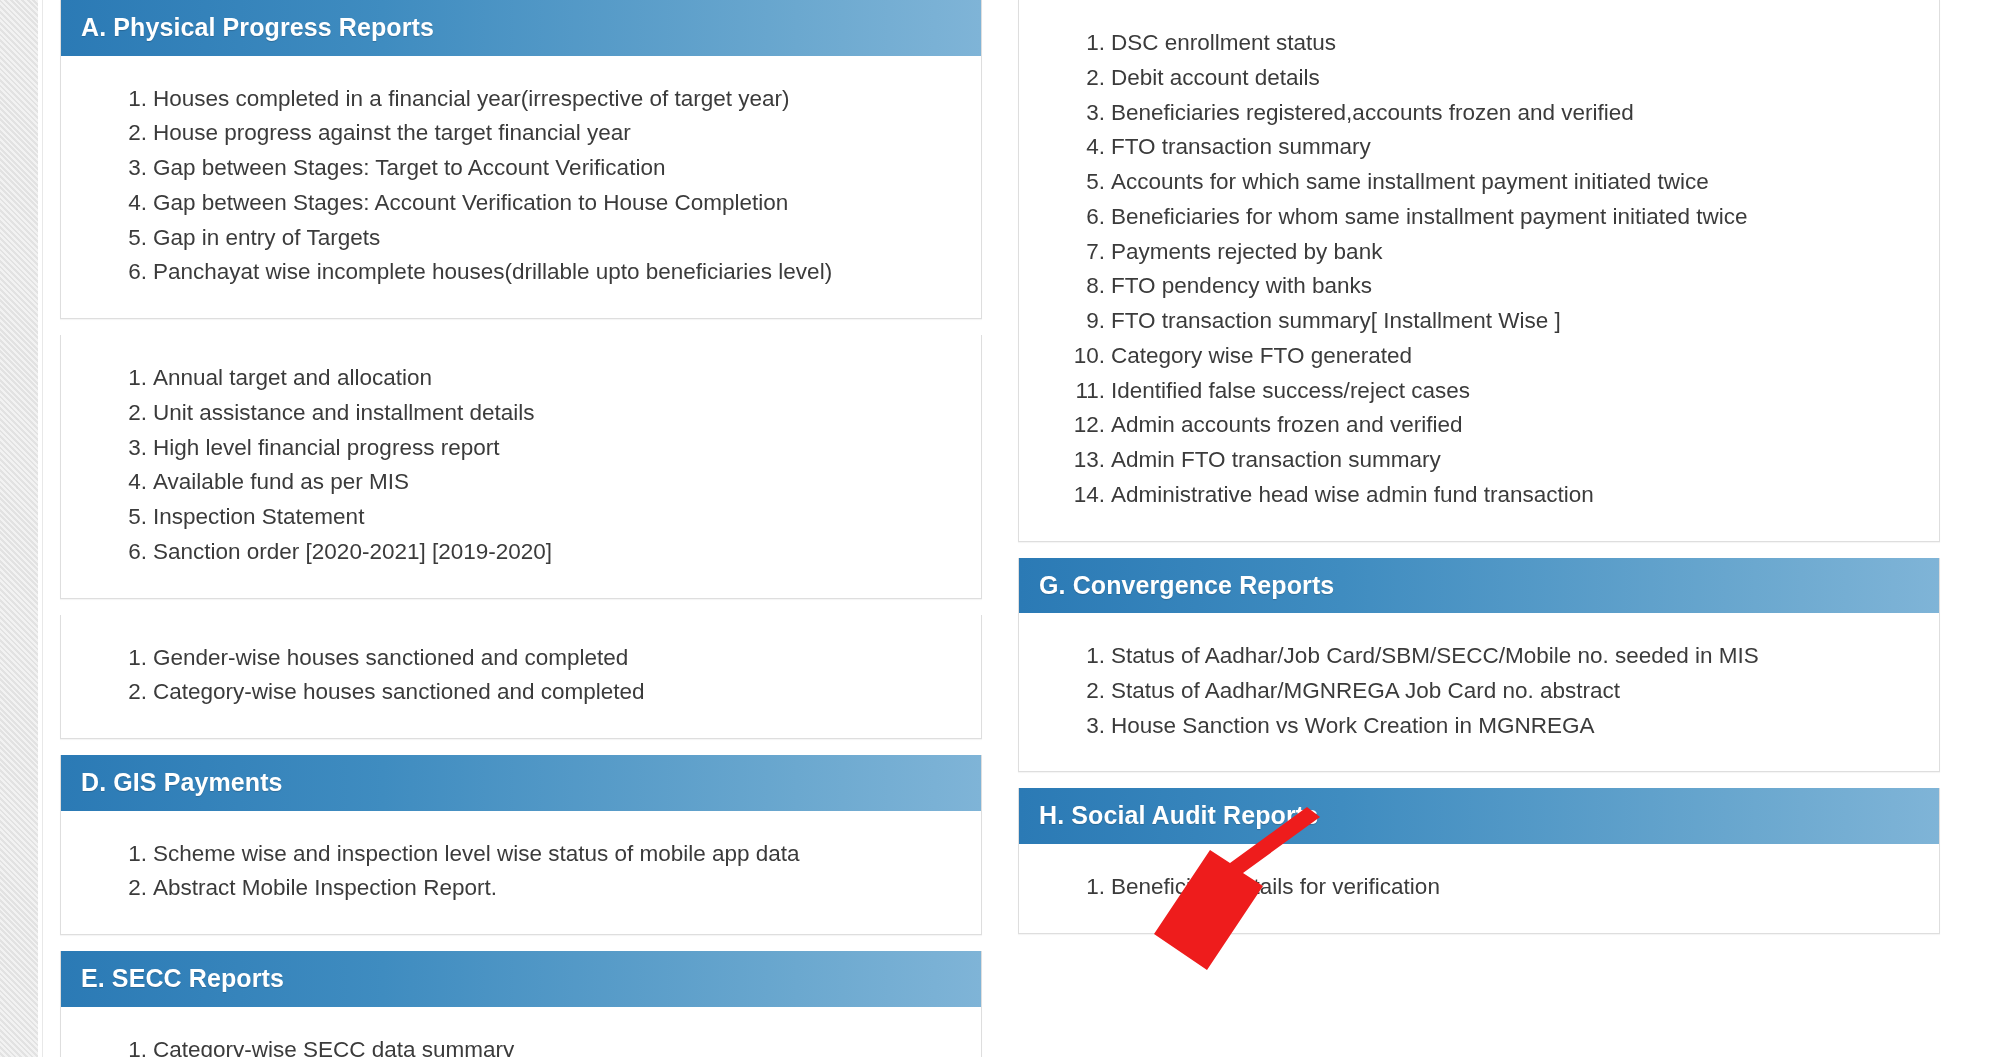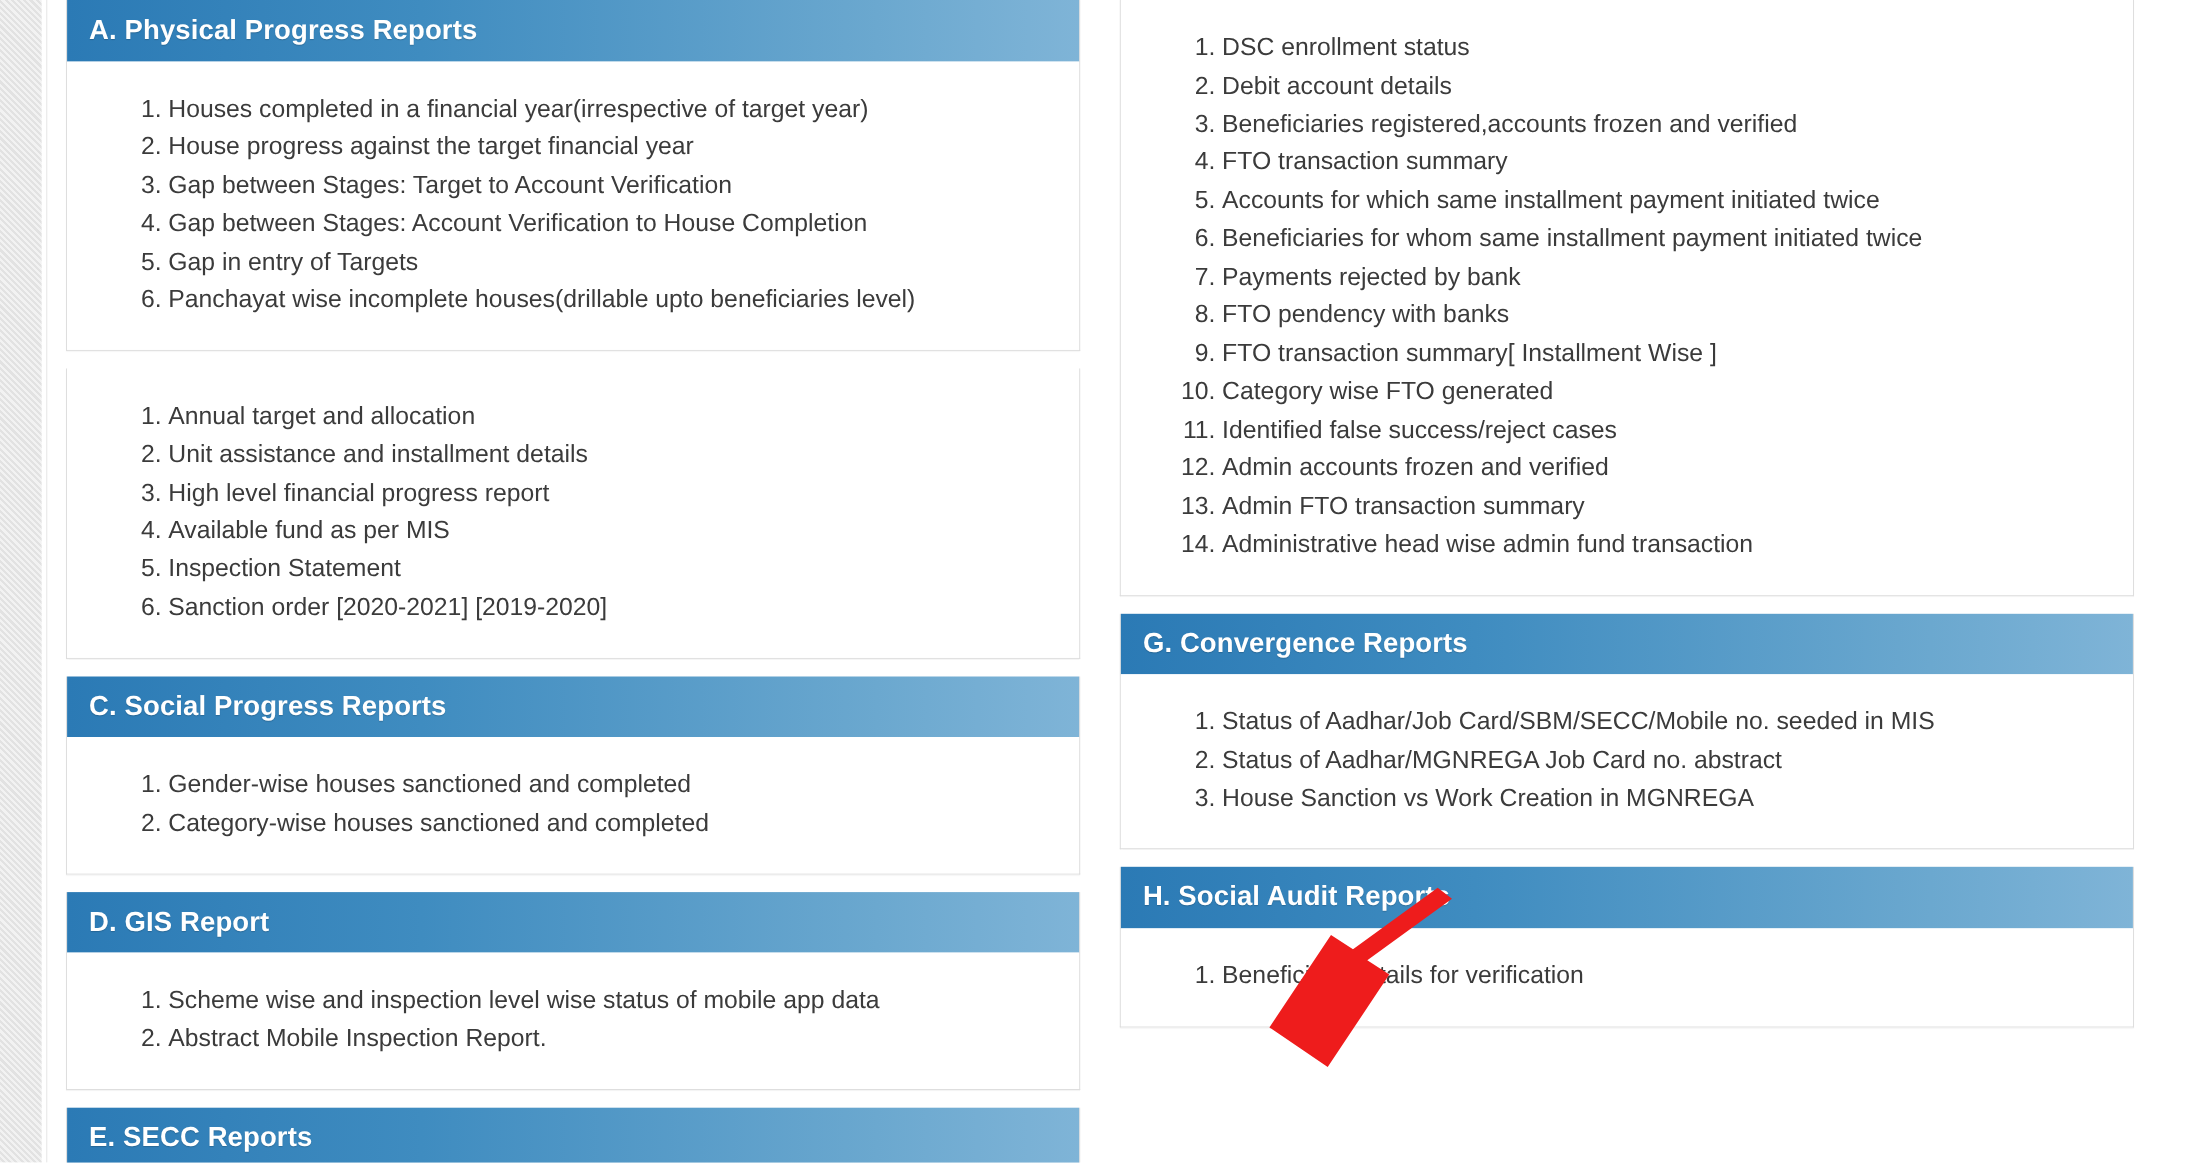--- a/index.html
+++ b/index.html
@@ -154,30 +154,29 @@
               <li>Annual target and allocation</li>
               <li>Unit assistance and installment details</li>
               <li>High level financial progress report</li>
               <li>Available fund as per MIS</li>
               <li>Inspection Statement</li>
               <li>Sanction order [2020-2021] [2019-2020]</li>
             </ol>
           </div>
         </div>
         <div class="panel">
-          <div class="panel-head">C. Social Progress Reports</div>
           <div class="panel-body">
             <ol class="report-list">
               <li>Gender-wise houses sanctioned and completed</li>
               <li>Category-wise houses sanctioned and completed</li>
             </ol>
           </div>
         </div>
         <div class="panel">
-          <div class="panel-head">D. GIS Report</div>
+          <div class="panel-head">D. GIS Payments</div>
           <div class="panel-body">
             <ol class="report-list">
               <li>Scheme wise and inspection level wise status of mobile app data</li>
               <li>Abstract Mobile Inspection Report.</li>
             </ol>
           </div>
         </div>
         <div class="panel clipped">
           <div class="panel-head">E. SECC Reports</div>
           <div class="panel-body">

